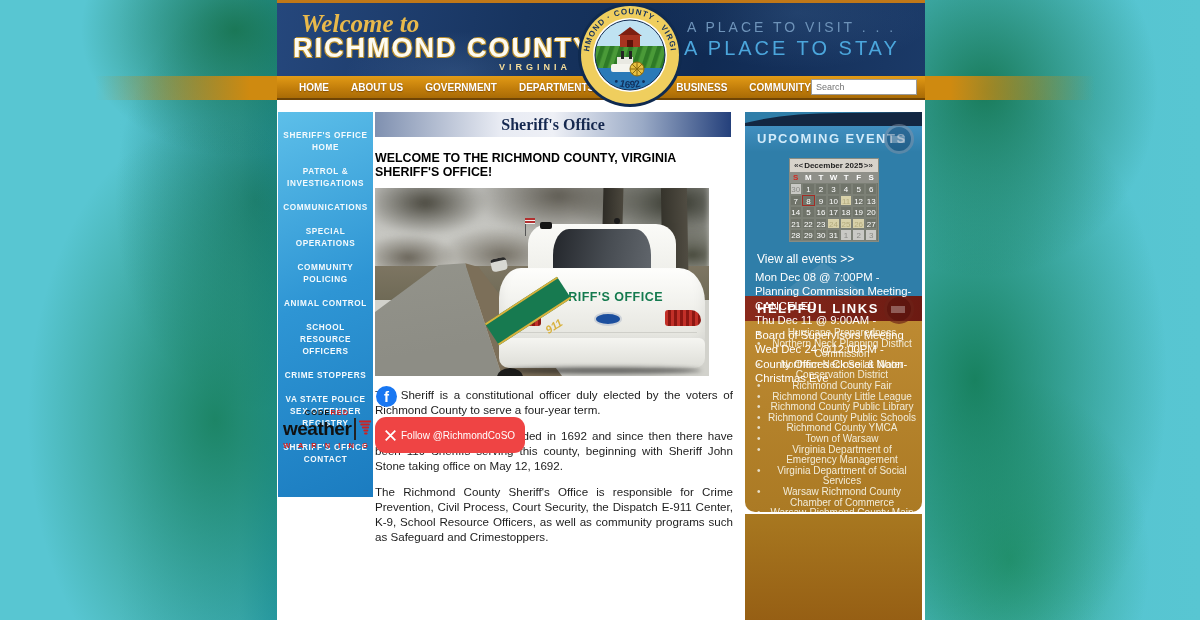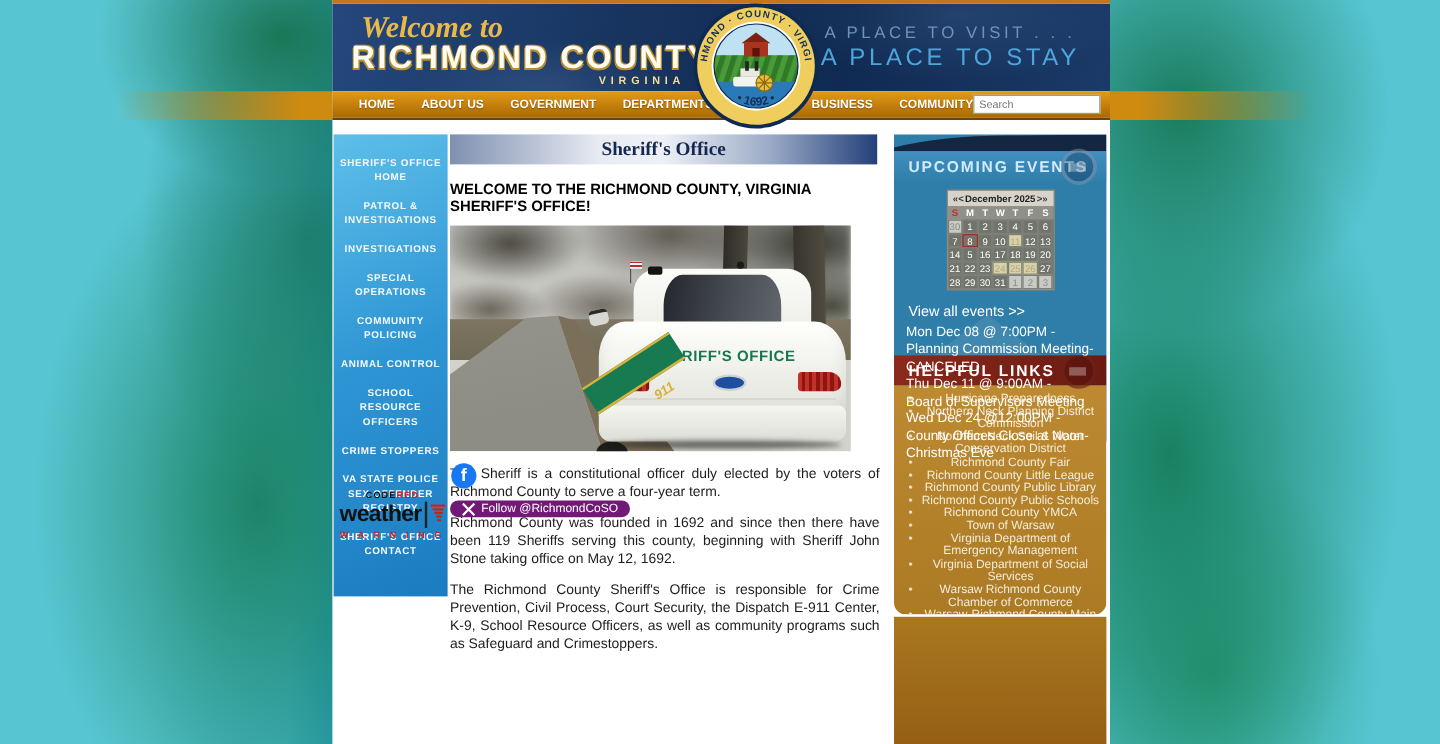--- a/index.html
+++ b/index.html
@@ -124,21 +124,21 @@
       font-size:11px;font-weight:bold;font-style:italic;}
   #car-mirror{position:absolute;left:-8px;top:34px;width:16px;height:10px;background:#d8d8d2;
       border-top:3px solid #2a2a2a;border-radius:4px;transform:rotate(-12deg);}
   #car-wheel{position:absolute;left:-2px;bottom:-16px;width:26px;height:18px;background:#1d1d1b;
       border-radius:50% 50% 0 0;}
 
   
   .para{width:358px;margin-top:11px;font-size:11.6px;line-height:15px;color:#1c1c1c;text-align:justify;}
   #fb-icon{left:99px;top:386px;width:21px;height:21px;border-radius:50%;background:#1877f2;color:#fff;
       font-weight:bold;font-size:15px;text-align:center;line-height:21px;cursor:pointer;}
-  #tw-btn{left:98px;top:417px;height:14px;padding:0 10px;border-radius:11px;background:#701a75;
+  #tw-btn{left:98px;top:417px;height:36px;padding:0 10px;border-radius:11px;background:#ef4444;
       display:inline-flex;align-items:center;gap:5px;color:#fff;font-size:10px;cursor:pointer;}
   #codered{left:6px;top:408px;width:88px;text-align:center;cursor:pointer;}
   #cr-line1{font-size:7.5px;font-weight:bold;letter-spacing:1px;color:#111;}
   #cr-line1 .red{color:#d01f1f;}
   #cr-row{display:flex;align-items:center;justify-content:center;gap:3px;}
   #cr-weather{font-size:19px;font-weight:bold;color:#111;letter-spacing:-.5px;}
   #cr-bar{width:2px;height:22px;background:#222;}
   #cr-warning{font-size:7.5px;font-weight:bold;letter-spacing:3px;color:#d01f1f;}
 
   
@@ -249,21 +249,21 @@
       <textPath id="seal-top-text" href="#arcTop" startOffset="50%" text-anchor="middle">RICHMOND · COUNTY · VIRGINIA</textPath>
     </text>
     <text font-size="10" font-weight="bold" fill="#12305c">
       <textPath id="seal-year-text" href="#arcBot" startOffset="50%" text-anchor="middle">• 1692 •</textPath>
     </text>
   </svg>
 
   <div id="sidebar" class="abs">
       <div class="side-item">SHERIFF'S OFFICE HOME</div>
       <div class="side-item">PATROL &amp; INVESTIGATIONS</div>
-      <div class="side-item">INVESTIGATIONS</div>
+      <div class="side-item">COMMUNICATIONS</div>
       <div class="side-item">SPECIAL OPERATIONS</div>
       <div class="side-item">COMMUNITY POLICING</div>
       <div class="side-item">ANIMAL CONTROL</div>
       <div class="side-item">SCHOOL RESOURCE OFFICERS</div>
       <div class="side-item">CRIME STOPPERS</div>
       <div class="side-item">VA STATE POLICE SEX OFFENDER REGISTRY</div>
       <div class="side-item">SHERIFF'S OFFICE CONTACT</div>
     </div>
 
   <div id="main" class="abs">

